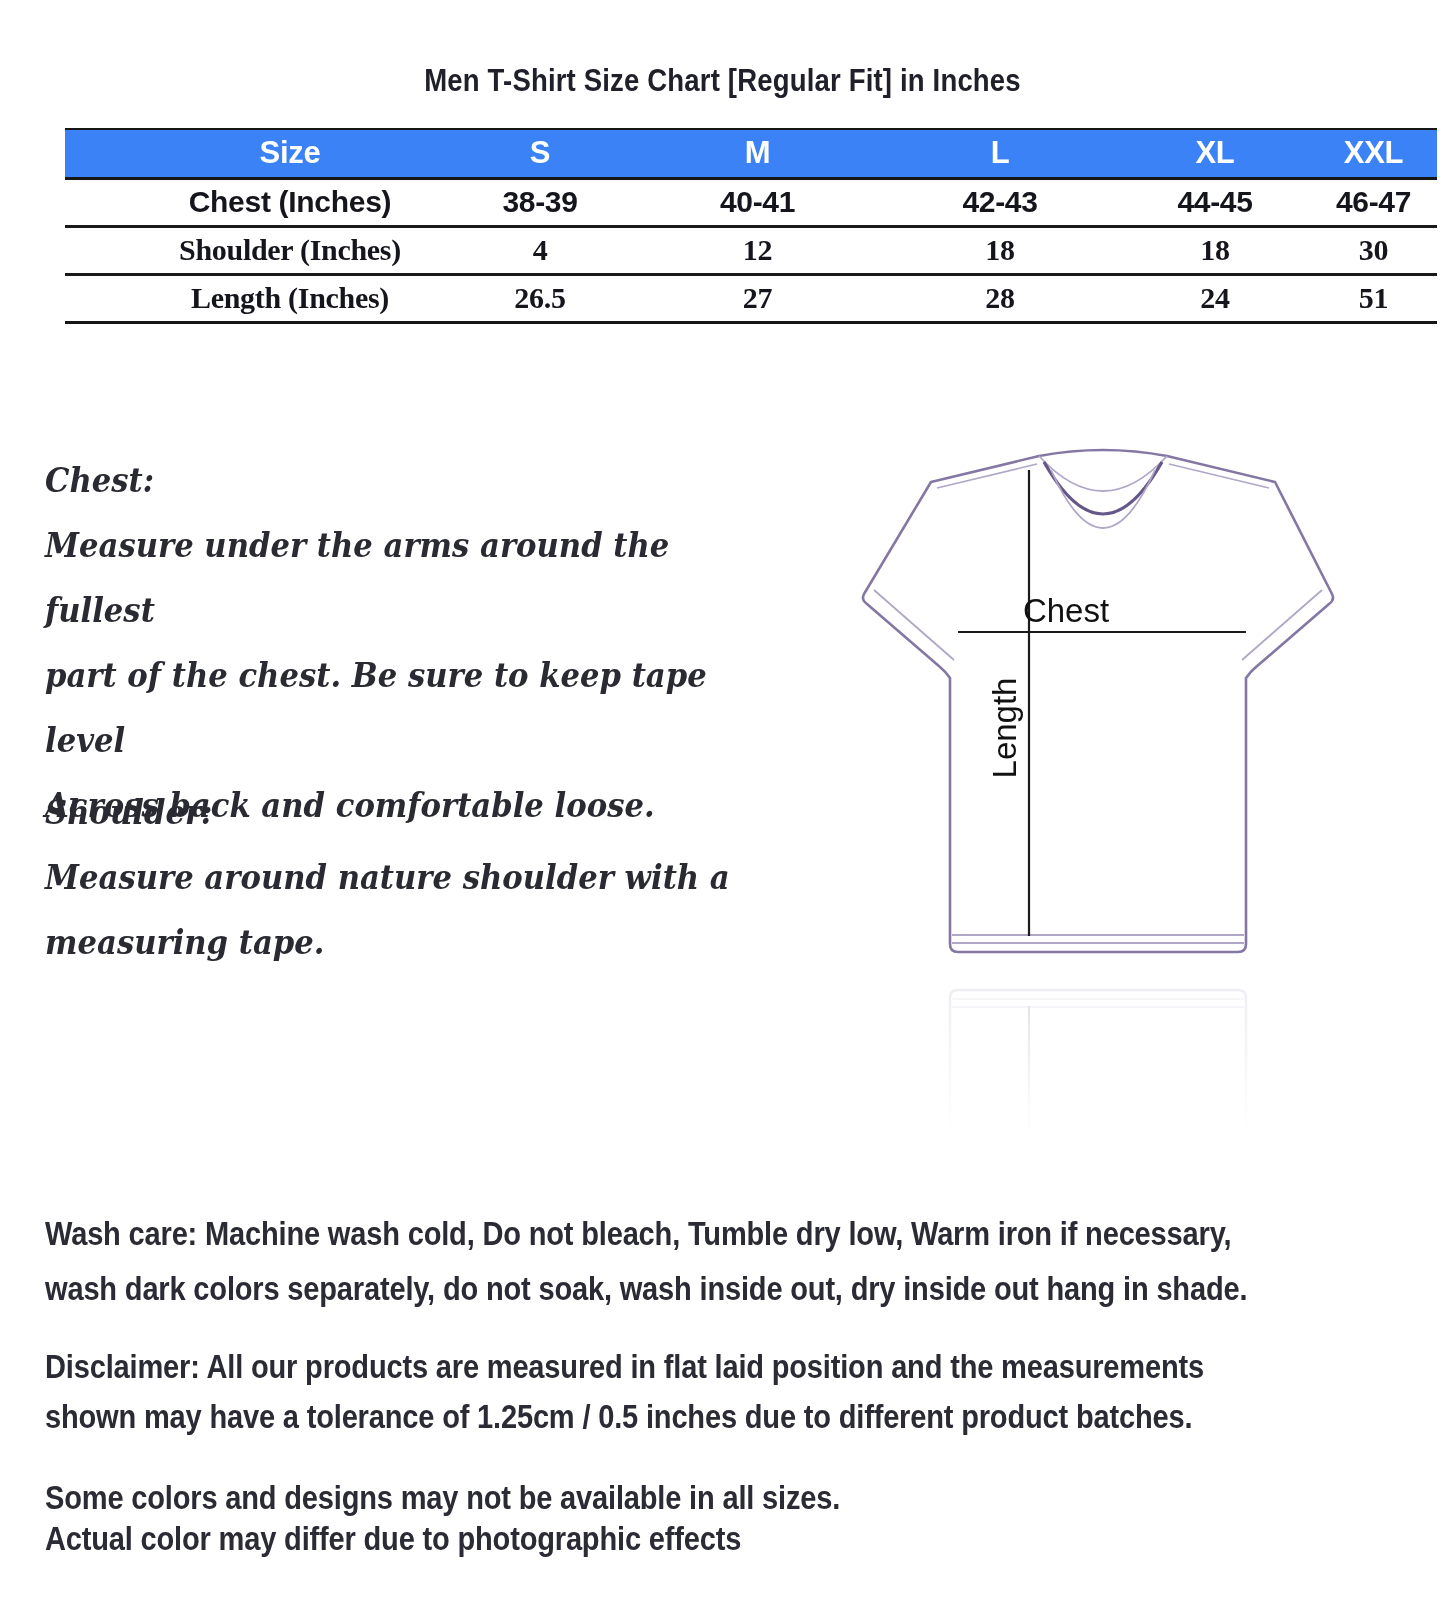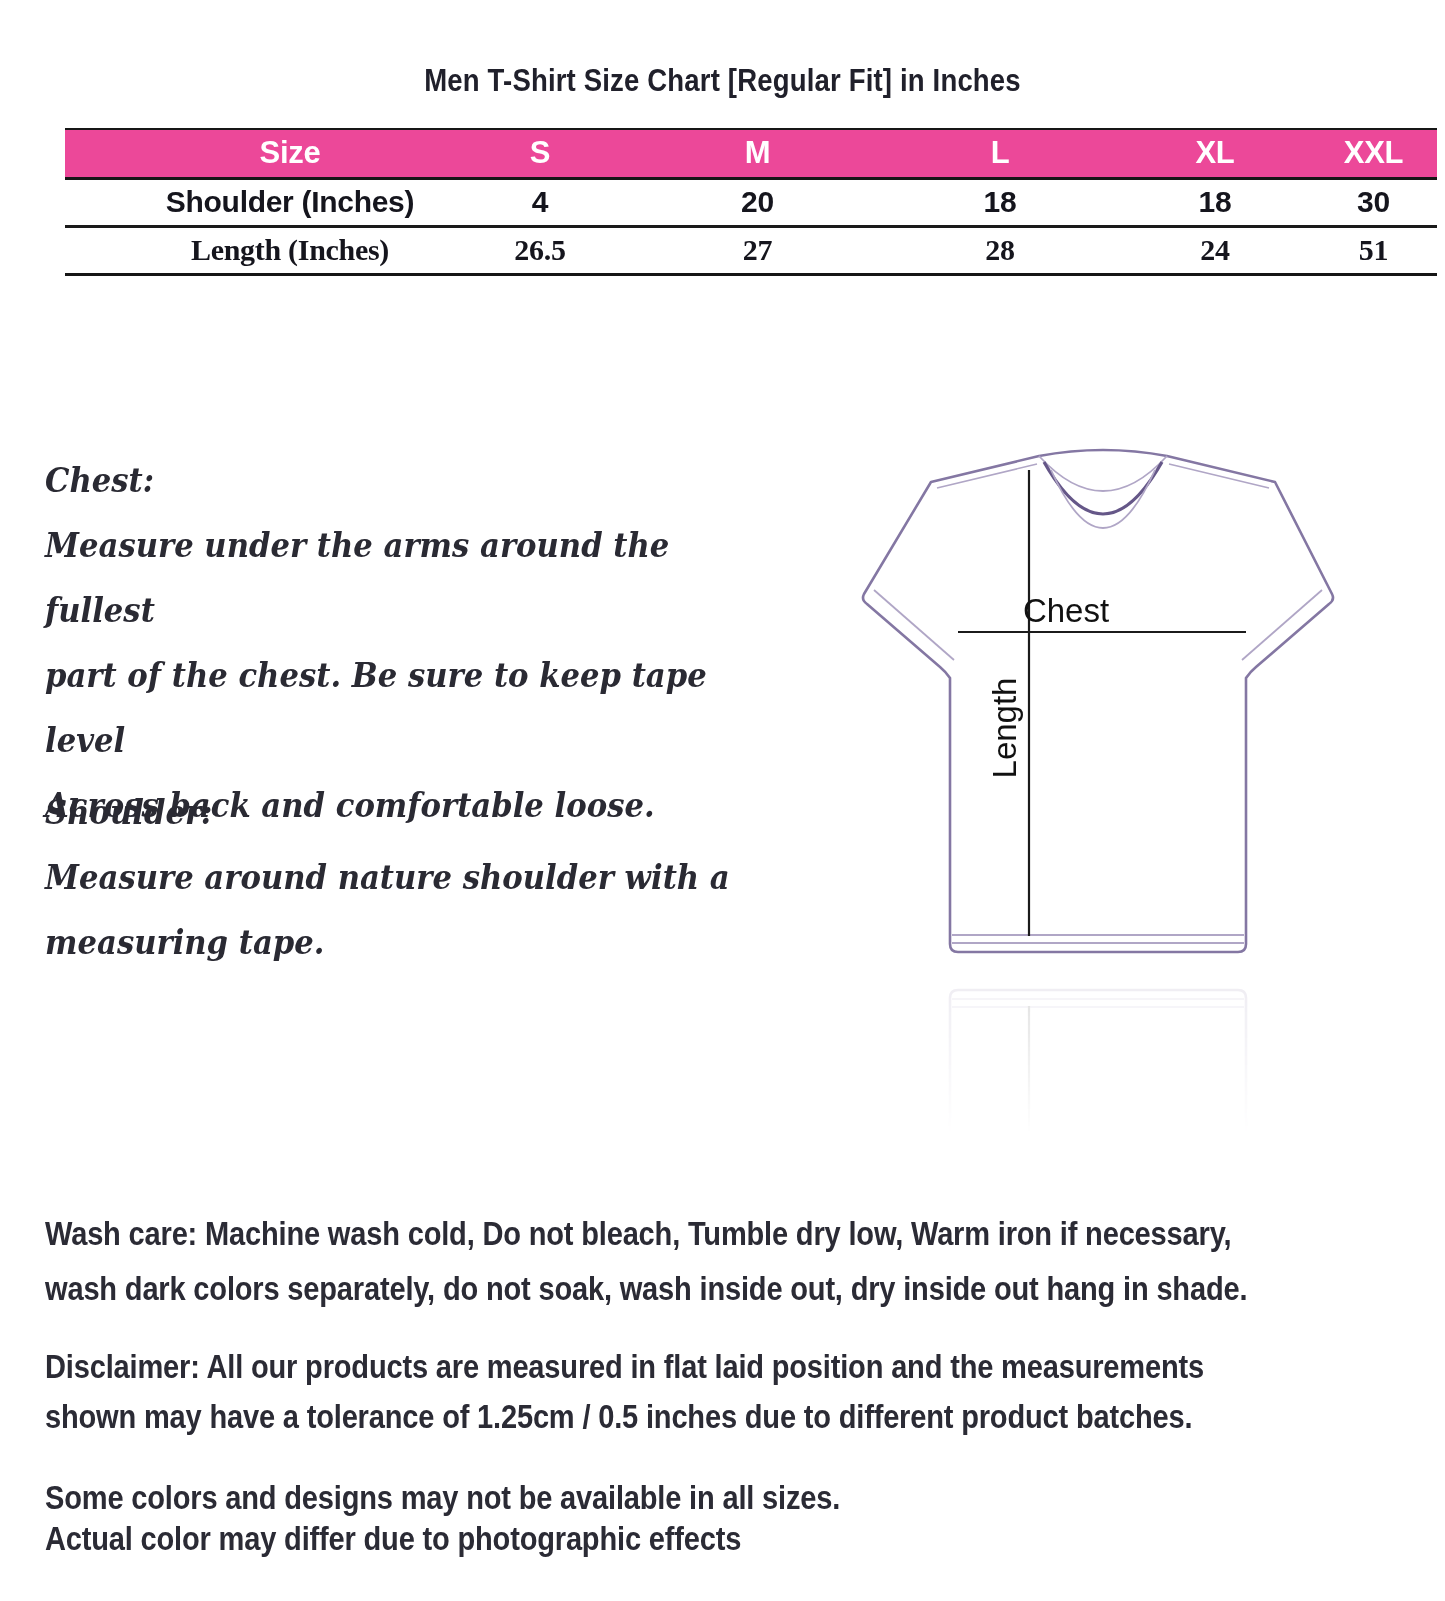--- a/index.html
+++ b/index.html
@@ -14,21 +14,21 @@
     text-align:center; font-size:32px; font-weight:700; color:#20202b;
     transform:scaleX(0.86); transform-origin:50% 50%;
     letter-spacing:0.2px;
   }
   
   .size-table {
     position:absolute; left:65px; top:128px; width:1372px;
     border-collapse:collapse; table-layout:fixed;
     border-top:2px solid #161616; border-bottom:3px solid #161616;
   }
-  .size-table thead tr { background:#ec4899; height:49px; }
+  .size-table thead tr { background:#3b82f6; height:49px; }
   .size-table th {
     color:#ffffff; font-size:31px; font-weight:700; text-align:center;
     letter-spacing:-0.3px; border-bottom:3px solid #161616;
   }
   .size-table tbody tr { height:48px; }
   .size-table tbody tr + tr { border-top:3px solid #1a1a1a;font-family:Liberation Serif, serif; }
   .size-table td {
     font-size:30px; font-weight:700; color:#15151d; text-align:center;
     letter-spacing:-0.3px; background:#ffffff;
   }
@@ -79,23 +79,31 @@
         <th>Size</th>
         <th>S</th>
         <th>M</th>
         <th>L</th>
         <th>XL</th>
         <th>XXL</th>
       </tr>
     </thead>
     <tbody>
       <tr>
+        <td>Chest (Inches)</td>
+        <td>38-39</td>
+        <td>40-41</td>
+        <td>42-43</td>
+        <td>44-45</td>
+        <td>46-47</td>
+      </tr>
+      <tr>
         <td>Shoulder (Inches)</td>
         <td>4</td>
-        <td>20</td>
+        <td>12</td>
         <td>18</td>
         <td>18</td>
         <td>30</td>
       </tr>
       <tr>
         <td>Length (Inches)</td>
         <td>26.5</td>
         <td>27</td>
         <td>28</td>
         <td>24</td>

